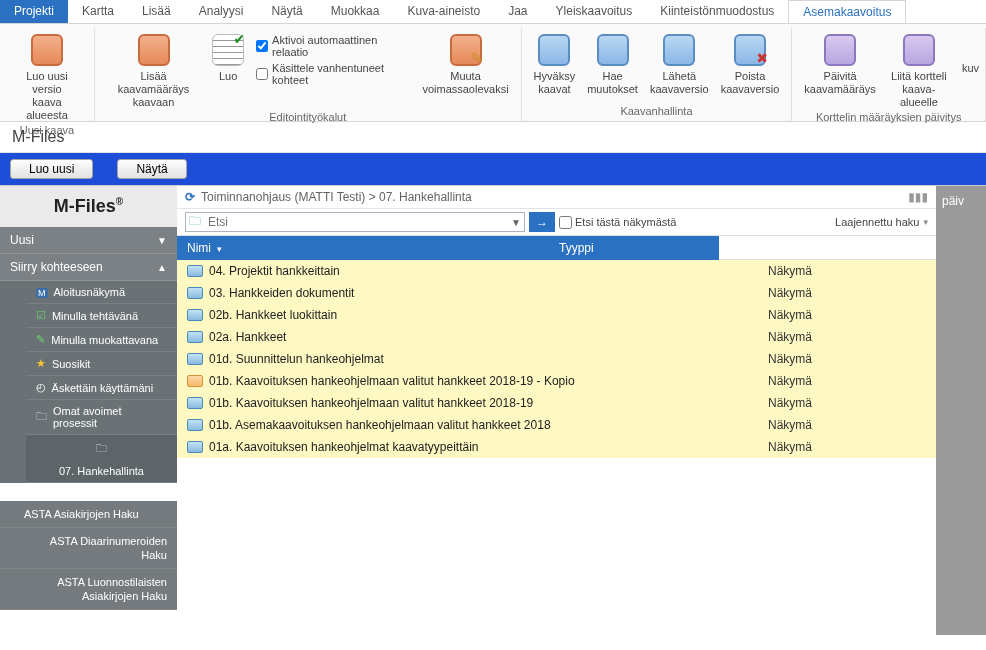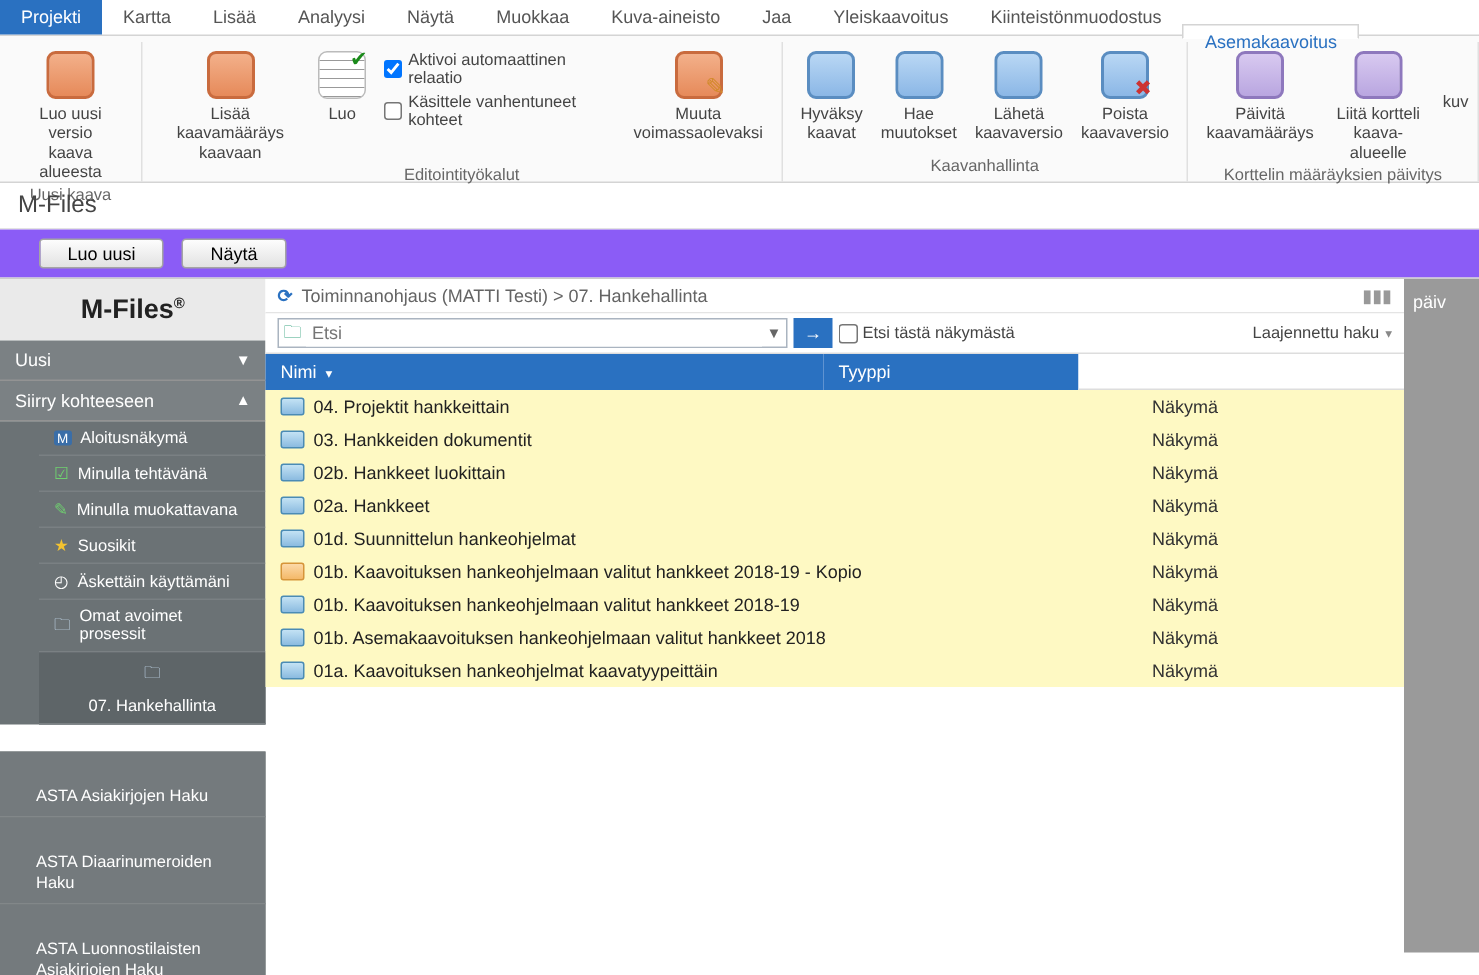--- a/index.html
+++ b/index.html
@@ -2,21 +2,21 @@
 <html><head>
 <meta charset="utf-8">
 <style>
 * { box-sizing: border-box; margin: 0; padding: 0; }
 body { font-family: "Segoe UI", Tahoma, sans-serif; font-size: 12px; background: #fff; color: #333; width: 986px; height: 650px; overflow: hidden; }
 
 
 .tabs { display: flex; height: 24px; background: #fff; border-bottom: 1px solid #d4d4d4; }
 .tab { padding: 4px 14px; font-size: 12px; color: #555; cursor: pointer; }
 .tab.selected-blue { background: #2a71c1; color: #fff; }
-.tab.selected-light { background: #fff; color: #2a71c1; border: 1px solid #d4d4d4; border-bottom: 1px solid #fff; margin-top: 16px; }
+.tab.selected-light { background: #fff; color: #2a71c1; border: 1px solid #d4d4d4; border-bottom: 1px solid #fff; }
 
 
 .ribbon { display: flex; background: #fafafa; border-bottom: 1px solid #d4d4d4; height: 98px; padding-top: 4px; }
 .ribbon-group { display: flex; flex-direction: column; align-items: center; border-right: 1px solid #e0e0e0; padding: 0 6px 2px; }
 .ribbon-group-items { display: flex; align-items: flex-start; flex: 1; }
 .ribbon-group-label { font-size: 11px; color: #666; padding-bottom: 2px; text-align: center; }
 .ribbon-btn { display: flex; flex-direction: column; align-items: center; padding: 2px 6px; cursor: pointer; text-align: center; }
 .ribbon-btn .icon-lg { width: 32px; height: 32px; border-radius: 6px; margin: 4px 0; }
 .ribbon-btn .label { font-size: 11px; color: #444; line-height: 13px; }
 .icon-orange { background: linear-gradient(#f3b08a,#e68a5a); border: 2px solid #c96b3e; }
@@ -28,21 +28,21 @@
 .icon-blue-del::after { content:"✖"; color:#c33; position:absolute; right:-4px; bottom:-2px; font-size:14px; }
 .ribbon-btn .icon-lg.rel { position: relative; }
 
 .ribbon-checks { display: flex; flex-direction: column; gap: 4px; padding: 6px 6px 0; font-size: 11px; color: #444; }
 .ribbon-checks label { display: flex; align-items: center; gap: 4px; cursor: pointer; }
 .ribbon-checks input { width: 12px; height: 12px; }
 
 
 .mf-title { padding: 6px 12px; font-size: 16px; color: #444; background: #fff; border-bottom: 1px solid #e3e3e3; }
 
-.toolbar-btns { display: flex; gap: 12px; padding: 6px 26px; background: #8b5cf6; }
+.toolbar-btns { display: flex; gap: 24px; padding: 6px 10px; background: #1d4ed8; }
 .toolbar-btns button { padding: 2px 18px; font-size: 12px; border: 1px solid #a4a4a4; background: linear-gradient(#fdfdfd,#e2e2e2); border-radius: 3px; cursor: pointer; }
 
 .main { display: flex; height: 450px; border-top: 1px solid #ccc; }
 
 
 .sidebar { width: 177px; background: #fff; display: flex; flex-direction: column; }
 .brand { background: #eaeaea; padding: 10px; text-align: center; font-weight: bold; font-size: 18px; font-family: Arial; color: #222; }
 .brand sup { font-size: 10px; }
 .sb-section { background: #7b8184; color: #fff; padding: 6px 10px; font-size: 12px; display: flex; justify-content: space-between; align-items:center; border-bottom: 1px solid #939393;}
 .sb-section .chev { font-size: 10px; }
@@ -50,21 +50,21 @@
 .sb-item { padding: 5px 10px; font-size: 11px; color: #fff; display: flex; align-items: center; gap: 6px; cursor: pointer; border-bottom: 1px solid #7a8083; }
 .sb-item.sel { background: #5e6568; flex-direction: column; }
 .sb-icon-star::before { content:"★"; color:#f4c330; }
 .sb-icon-m::before { content:"M"; color:#fff; background:#3a6ea8; font-size:9px; padding:0 2px; border-radius:2px; }
 .sb-icon-check::before { content:"☑"; color:#6fd06f; }
 .sb-icon-edit::before { content:"✎"; color:#6fd06f; }
 .sb-icon-clock::before { content:"◴"; color:#fff; }
 .sb-icon-folder::before { content:"🗀"; color:#cbe1f6; }
 
 .sb-extra { background: #747a7d; margin-top: 18px; }
-.sb-extra .sb-item { padding: 23px 10px 6px 24px; line-height: 14px; background:#747a7d; border-bottom:1px solid #828789; }
+.sb-extra .sb-item { padding: 6px 10px 6px 24px; line-height: 14px; background:#747a7d; border-bottom:1px solid #828789;text-align:right; }
 
 .breadcrumb-row { background: #fff; padding: 4px 8px; display: flex; align-items: center; gap: 6px; font-size: 12px; border-bottom: 1px solid #e4e4e4;}
 .breadcrumb-row .refresh { color:#2a71c1; font-weight:bold; }
 .breadcrumb-row .crumb { color: #646464; }
 .breadcrumb-row .chart-icon { margin-left:auto; color:#999; cursor:pointer; }
 
 .search-row { background: #fff; padding: 3px 8px; display: flex; align-items: center; gap: 4px; border-bottom: 1px solid #ddd; }
 .search-combo { display: flex; align-items: center; flex: 0 0 340px; border: 1px solid #aab4c0; height: 20px; background:#fff; }
 .search-combo .sicon { width:18px; text-align:center; color:#4a8; }
 .search-combo input { flex:1; border:none; outline:none; font-size:12px; height: 17px; padding: 0 4px; }

